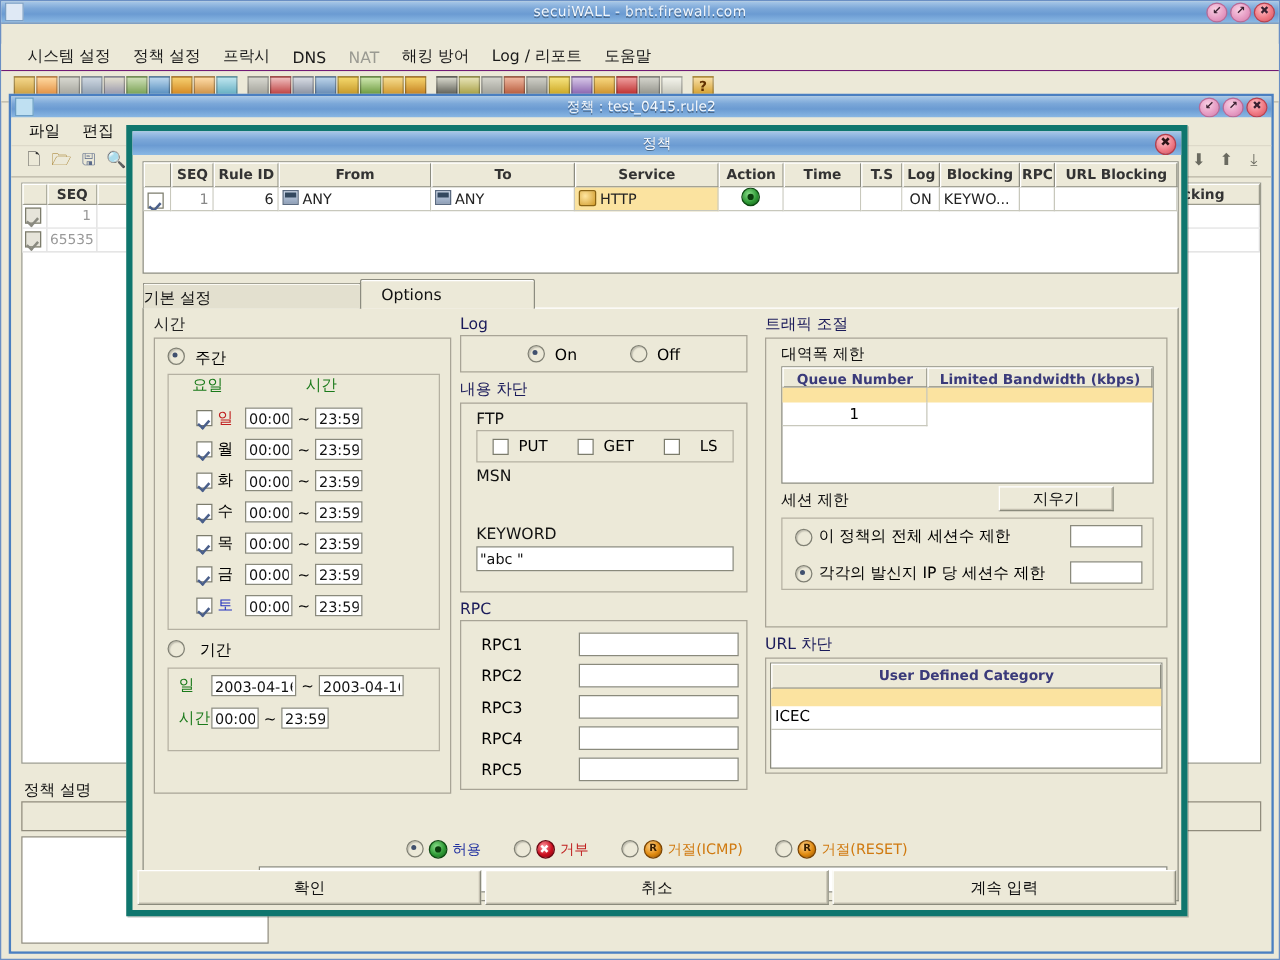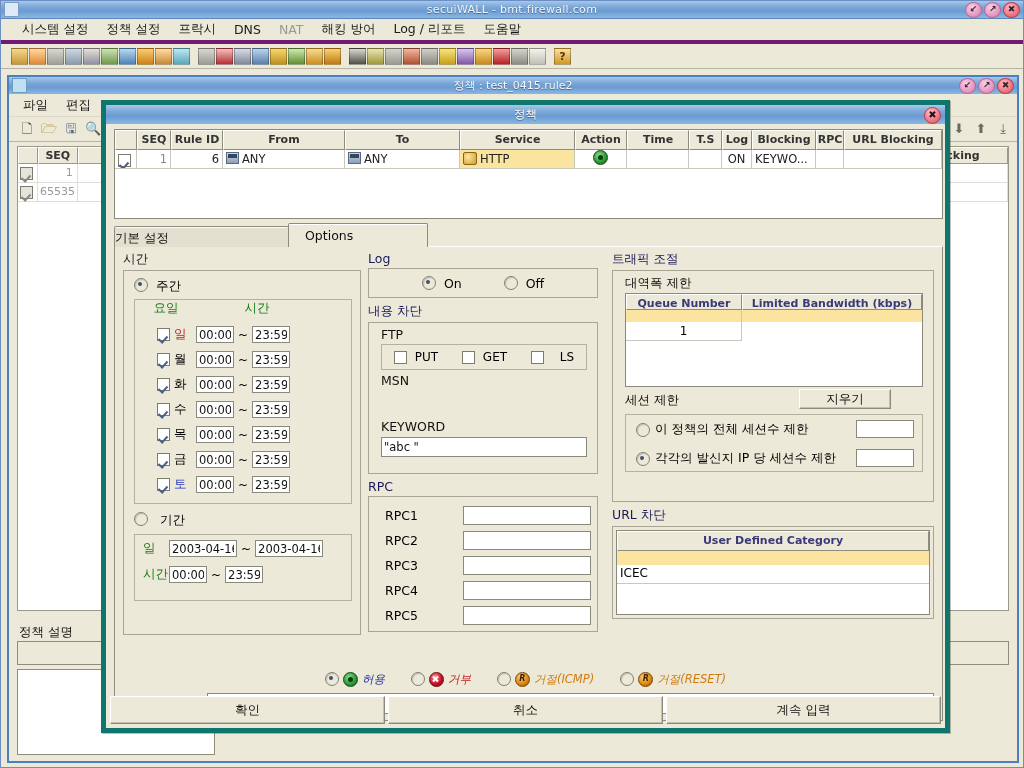--- a/index.html
+++ b/index.html
@@ -29,21 +29,21 @@
   }
   .wbtns{position:absolute;right:3px;top:1px;display:flex;gap:2px;}
   .wbtn{width:15px;height:14px;border-radius:50%;
     background:radial-gradient(circle at 40% 32%,#f8d0e4 0%,#e79ec5 55%,#cf7aa8 100%);
     border:1px solid #b86a96;color:#3a2030;font-size:9px;line-height:12px;text-align:center;
     font-weight:bold;}
   .wbtn.cl{background:radial-gradient(circle at 40% 32%,#ffc0c8 0%,#f07a84 55%,#d2515e 100%);border-color:#b8414e;}
 
   
   .menubar{height:21px;background:#ece9d8;display:flex;align-items:center;
-    padding-left:12px;border-bottom:4px solid #701a75;}
+    padding-left:12px;border-bottom:1px solid #701a75;margin-top:16px;}
   .menubar .mi{padding:2px 9px;color:#1a1a1a;font-size:12.5px;white-space:nowrap;}
   .menubar .mi.dim{color:#9a9a92;}
 
   
   .toolbar{height:24px;background:#ece9d8;display:flex;align-items:center;
     padding-left:10px;border-bottom:1px solid #b8b4a4;gap:1px;}
   .tbi{width:17px;height:17px;border:1px solid rgba(0,0,0,.28);box-sizing:border-box;
     position:relative;overflow:hidden;font-size:6px;color:#000;text-align:center;line-height:15px;}
   .tbsep{width:6px;}
 
@@ -148,21 +148,21 @@
 
   .hdrcell{background:#ece9d8;border:1px solid #fff;border-right-color:#8c8c80;border-bottom-color:#8c8c80;
     font-size:11px;font-weight:bold;color:#3a3a7a;text-align:center;box-sizing:border-box;}
 
   .btn{background:#ece9d8;border:1px solid #fff;border-right-color:#8a8a7c;border-bottom-color:#8a8a7c;
     box-sizing:border-box;text-align:center;font-size:12.5px;color:#111;
     box-shadow:inset -1px -1px 0 #c4c0b0;}
 
   .actbar{position:absolute;left:4px;right:4px;bottom:34px;height:30px;display:flex;
     align-items:center;justify-content:center;gap:0;}
-  .actopt{display:flex;align-items:center;gap:4px;font-size:11.5px;font-style:italic;}
+  .actopt{display:flex;align-items:center;gap:4px;font-size:11.5px;}
   .ico-deny{display:inline-block;width:13px;height:13px;border-radius:50%;
     background:radial-gradient(circle at 38% 32%,#ff9aa2 0%,#cc1020 55%,#7a0410 100%);
     border:1px solid #680510;position:relative;}
   .ico-deny:before,.ico-deny:after{content:"";position:absolute;left:2px;top:5.5px;width:7px;height:2px;background:#fff;}
   .ico-deny:before{transform:rotate(45deg);}.ico-deny:after{transform:rotate(-45deg);}
   .ico-rej{display:inline-block;width:13px;height:13px;border-radius:50%;
     background:radial-gradient(circle at 38% 32%,#ffd28a 0%,#e08a10 55%,#8a4e04 100%);
     border:1px solid #7a4404;color:#3a1f00;font-size:8px;font-weight:bold;text-align:center;line-height:12px;}
 
   .foot{position:absolute;left:4px;right:4px;bottom:4px;height:28px;display:flex;gap:3px;}

